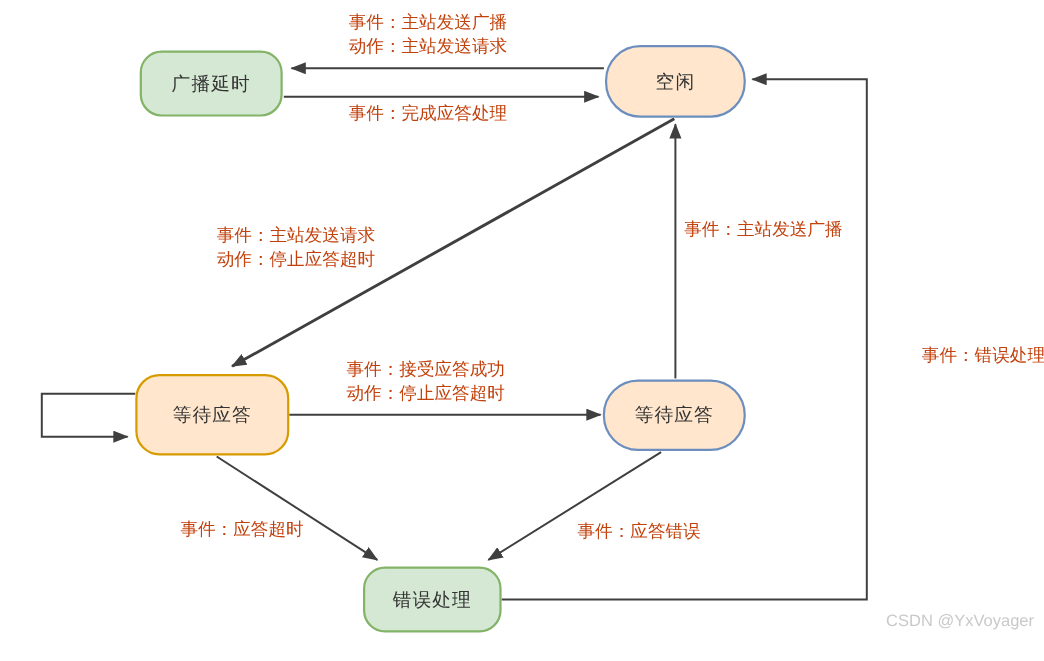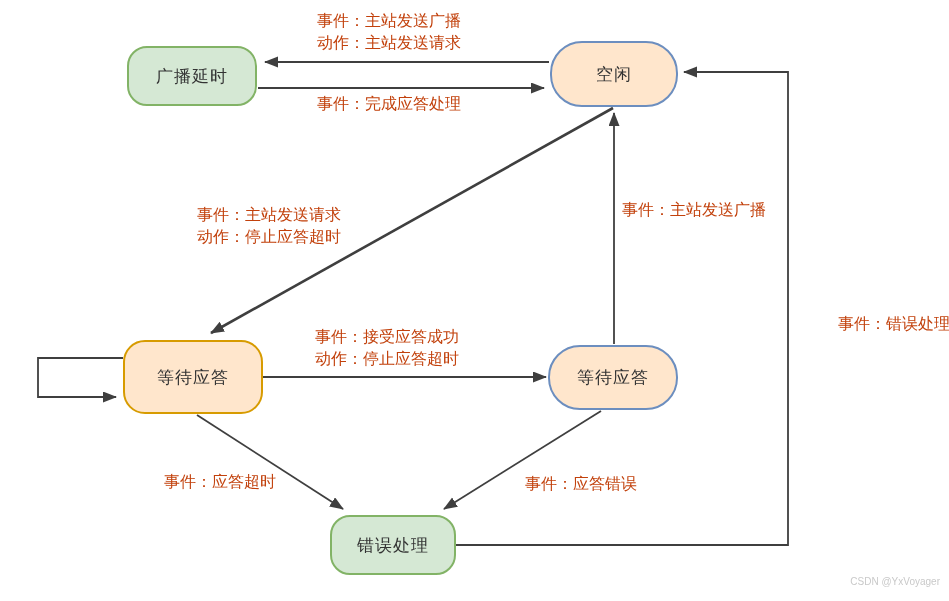--- a/index.html
+++ b/index.html
@@ -23,23 +23,23 @@
   .state.peach-blue { background:#ffe6cc; border-color:#6c8ebf; border-radius:32px; }
   .state.peach-gold { background:#ffe6cc; border-color:#d79b00; border-radius:22px; }
   .elabel {
     position:absolute;
     font-size:16px; line-height:22px;
     color:#c2410c;
     white-space:nowrap;
   }
   .watermark {
     position:absolute;
-    left:798px; top:576px; width:142px;
+    left:798px; top:556px; width:142px;
     text-align:right;
-    font-size:10px;
+    font-size:15px;
     color:#c9c9c9;
   }
 </style>
 </head>
 <body>
 
 <div class="canvas">
 
   <svg class="edges" width="949" height="601" viewBox="0 0 949 601" xmlns="http://www.w3.org/2000/svg">
     <defs>

